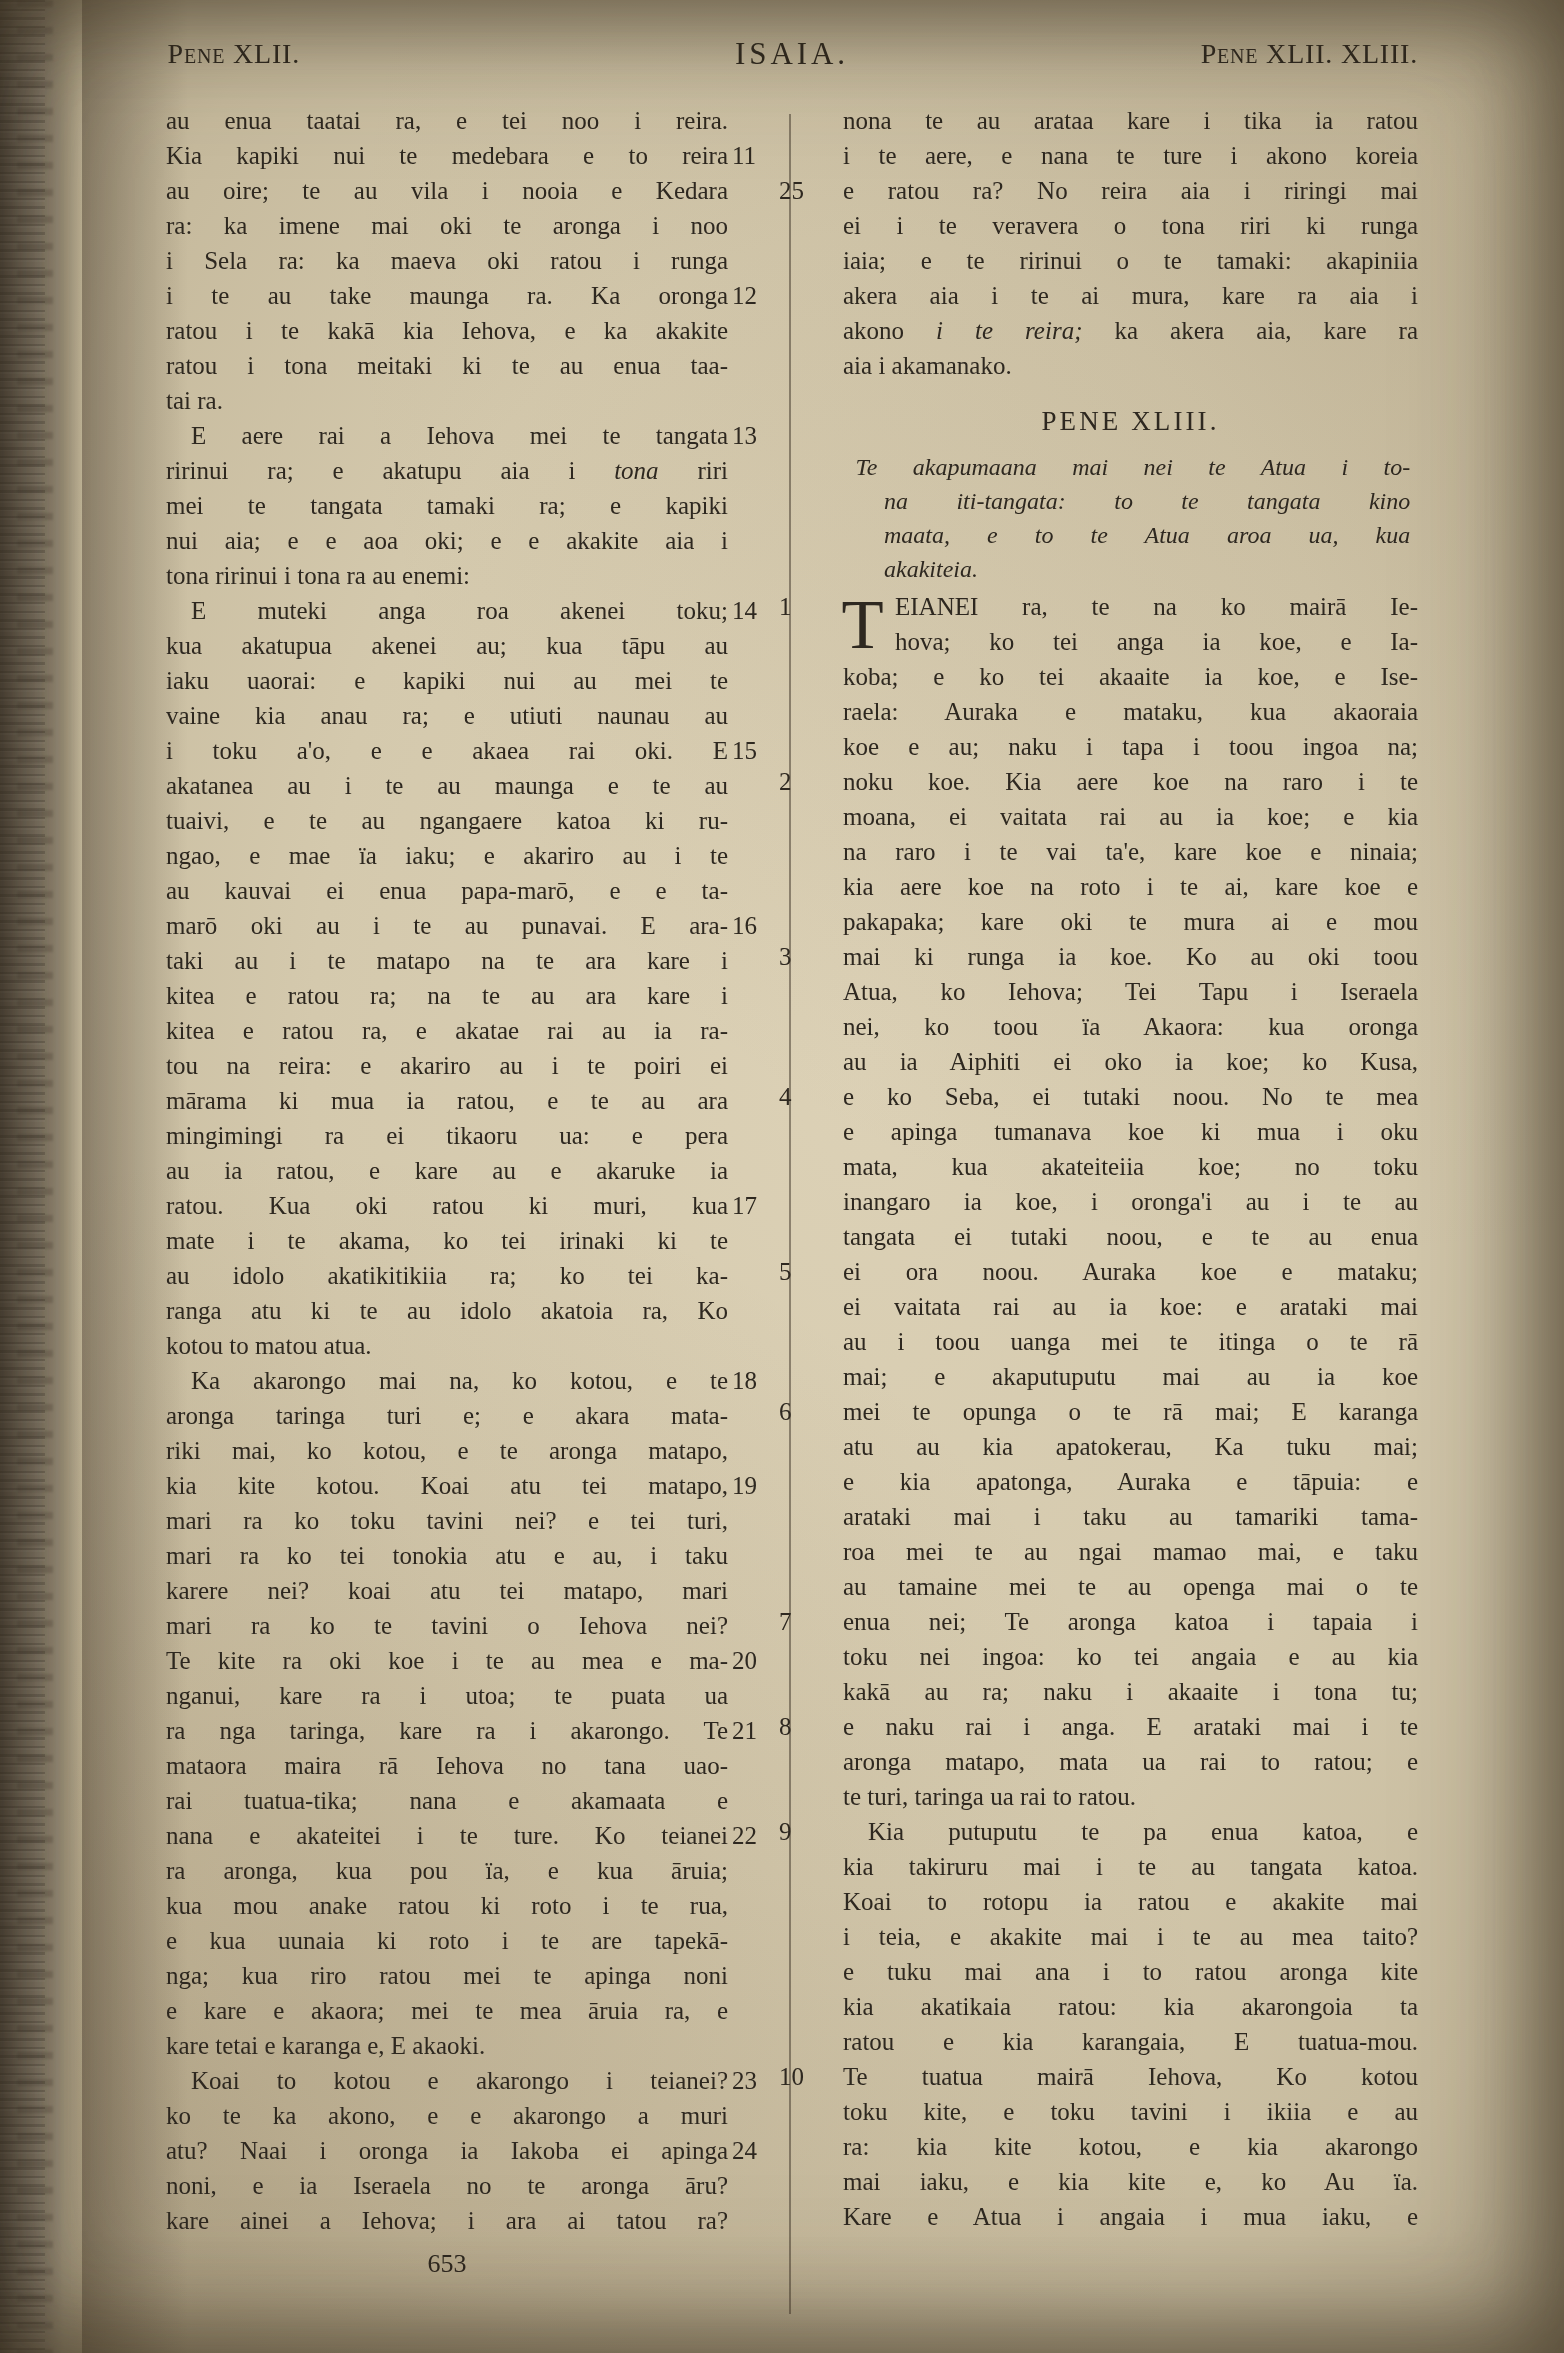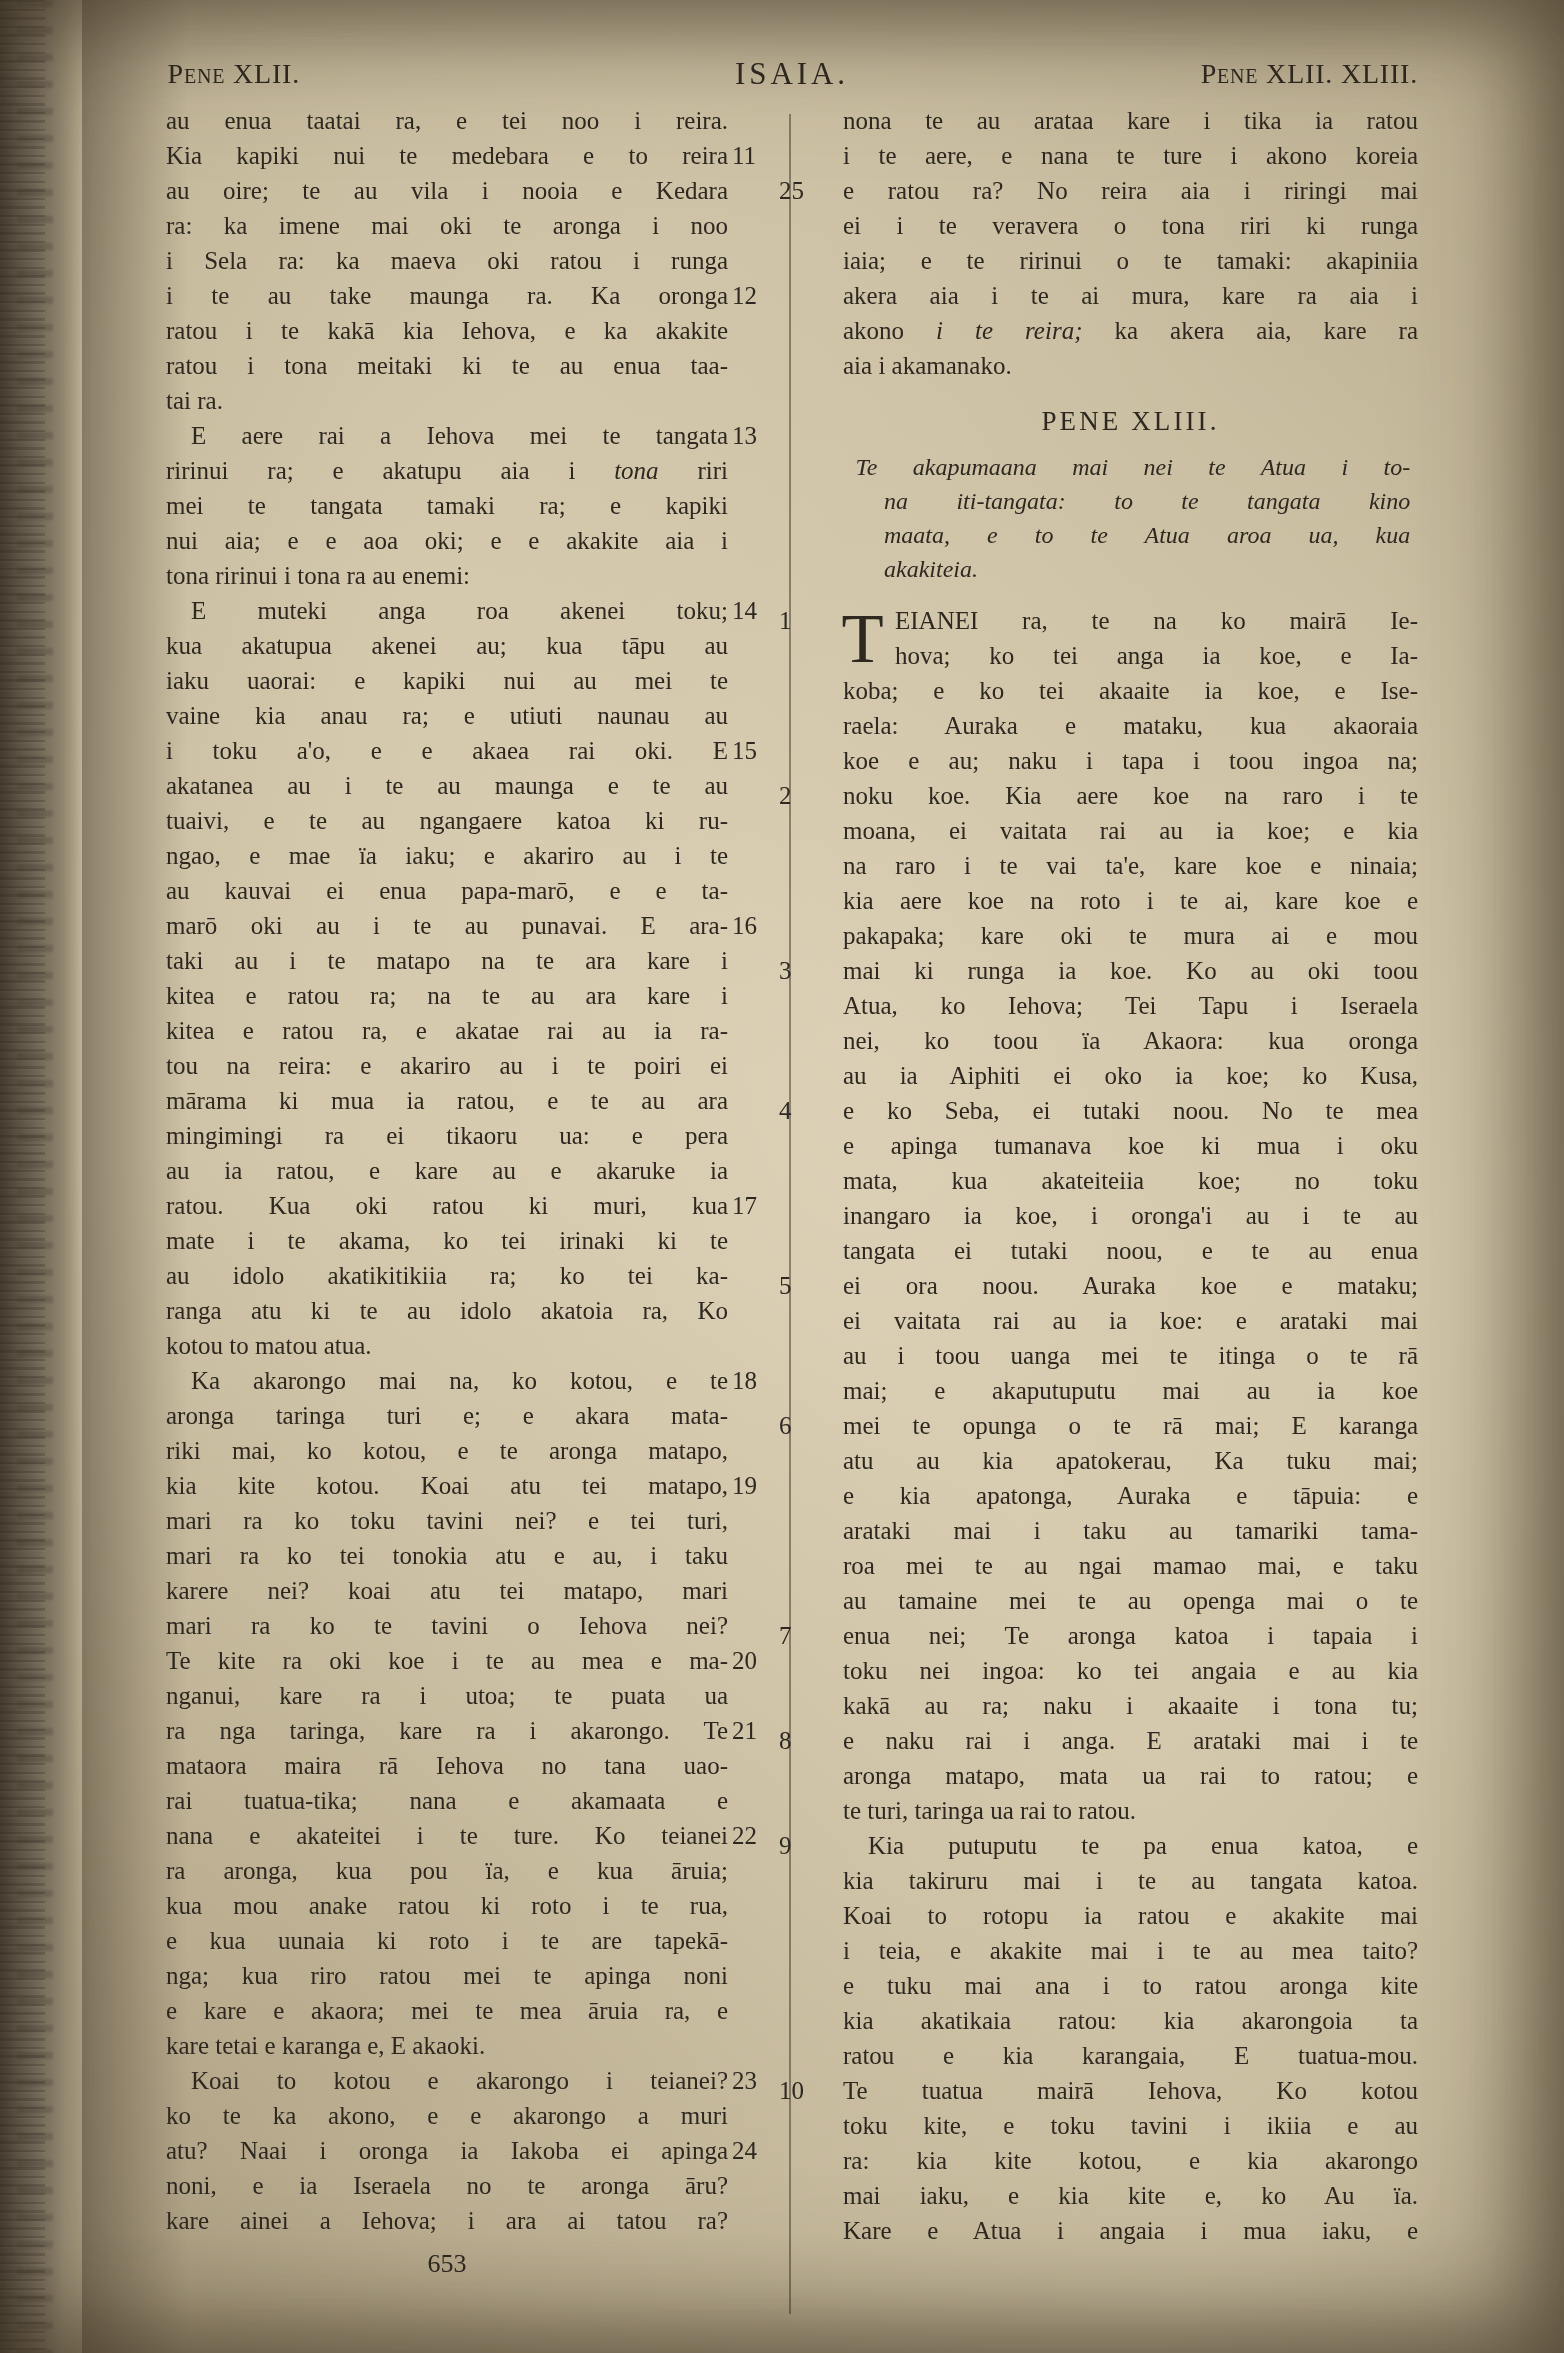--- a/index.html
+++ b/index.html
@@ -34,21 +34,21 @@
   }
   .binding::after{
     content:"";position:absolute;left:17px;top:0;bottom:0;width:36px;
     background:repeating-linear-gradient(180deg,rgba(30,24,18,.30) 0 7px,transparent 7px 27px);
     filter:blur(0.8px);opacity:.55;
   }
   .gutter{
     position:absolute;left:82px;top:0;bottom:0;width:106px;pointer-events:none;
     background:linear-gradient(90deg,rgba(58,46,33,.40),rgba(58,46,33,0));
   }
-  .header{position:absolute;top:38px;left:166px;width:1252px;height:39px;color:#2e2820;margin-top:20px;}
+  .header{position:absolute;top:38px;left:166px;width:1252px;height:39px;color:#2e2820;}
   .rh-left{position:absolute;left:1.6px;top:0;font-size:28px;font-variant:small-caps;letter-spacing:0.8px;}
   .rh-center{position:absolute;left:0;right:0;top:-1.6px;text-align:center;font-size:31px;letter-spacing:3.9px;}
   .rh-right{position:absolute;right:0;top:0;font-size:28px;font-variant:small-caps;letter-spacing:0.8px;}
 
   .text-area{position:absolute;left:166px;top:103px;width:1252px;color:#2e2820;font-size:25px;}
   .col{position:absolute;top:0;}
   .col-left{left:0;width:562px;}
   .col-right{left:677px;width:575px;}
   .divider{position:absolute;left:623px;top:11px;height:2200px;width:1.6px;background:rgba(62,52,40,.5);}
 
@@ -63,21 +63,21 @@
 
   .chap-head{
     height:47px;line-height:50px;margin-top:12.5px;margin-bottom:7.8px;
     text-align:center;font-size:27px;letter-spacing:3.1px;
   }
   .ln.sum,.ln.sum2{
     font-style:italic;font-size:24px;height:34px;line-height:34px;
     padding-left:41px;padding-right:7.8px;
   }
   .ln.sum{padding-left:12.5px;font-family:Liberation Serif, serif;}
-  .ln.sum2.end{margin-bottom:17px;}
+  .ln.sum2.end{margin-bottom:3px;}
   .ln.dc,.ln.dc2{padding-left:52px;}
   .cap{position:absolute;left:-1.6px;top:2.3px;font-size:69px;line-height:66px;font-style:normal;}
 
   .page-num{margin-top:7.8px;height:36px;line-height:36px;text-align:center;font-size:26px;}
 </style>
 </head>
 <body>
 
 <div class="page">
   <div class="binding"></div>

